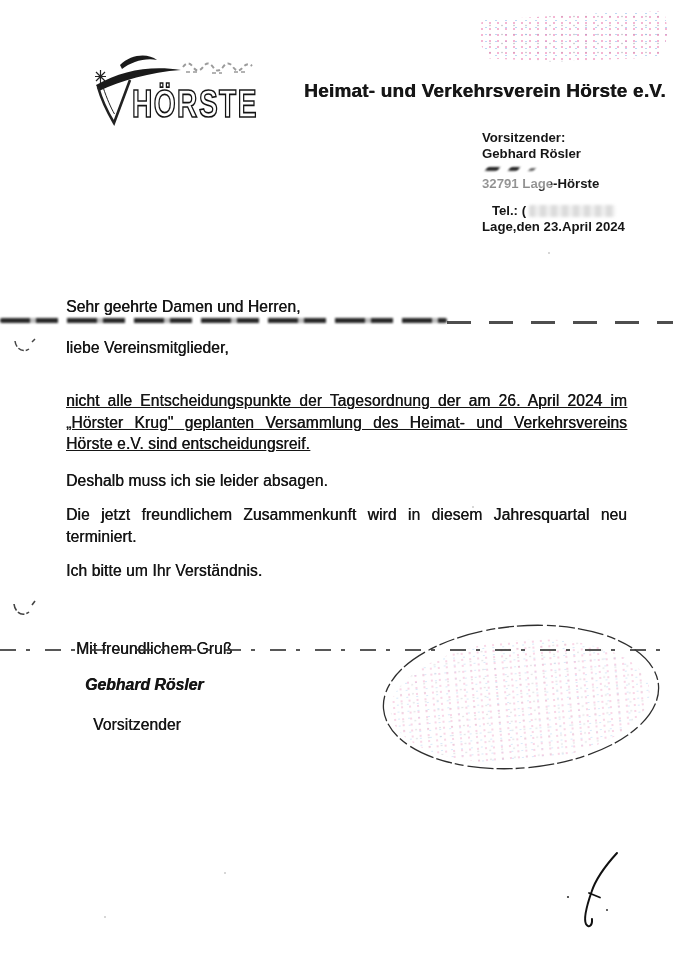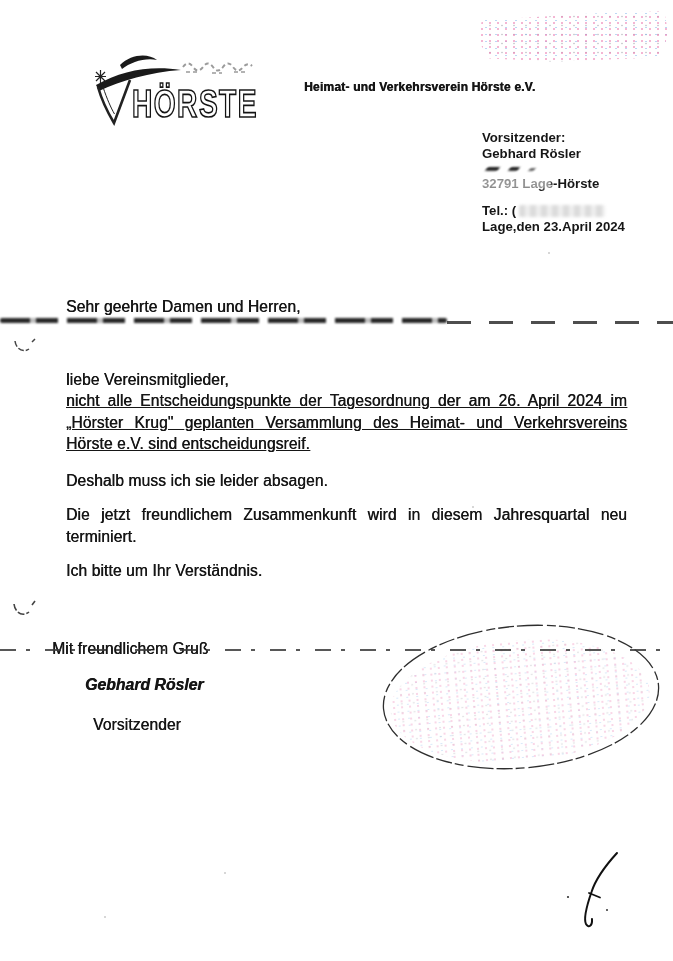--- a/index.html
+++ b/index.html
@@ -3,21 +3,21 @@
 <meta charset="utf-8">
 <style>
   html,body { margin:0; padding:0; background:#ffffff; }
   .page {
     position:relative; width:673px; height:961px; background:#fff; overflow:hidden;
     font-family:"Liberation Sans", sans-serif; color:#161616;
   }
   .abs { position:absolute; }
 
   
-  .org-title { left:304px; top:80px; font-size:12px; font-weight:bold;
+  .org-title { left:304px; top:80px; font-size:19px; font-weight:bold;
                letter-spacing:0.2px; text-shadow:0.5px 0 0 currentColor; white-space:nowrap; }
 
   
   .halftone {
     background-image:
       radial-gradient(rgba(233,108,168,.55) 1px, transparent 1.5px),
       radial-gradient(rgba(108,168,233,.5) 1px, transparent 1.5px),
       radial-gradient(rgba(140,140,150,.45) 1px, transparent 1.5px);
     background-size:8px 6px, 10px 7px, 12px 9px;
     background-position:0 0, 3px 2px, 6px 4px;
@@ -30,21 +30,21 @@
   .sender > div { position:relative; }
   .redact-marks { height:14px; display:flex; align-items:center; gap:10px; padding-left:4px; }
   .redact-marks span { display:block; width:13px; height:4px; background:#222;
     filter:blur(0.8px); transform:skewX(-30deg); border-radius:2px; }
   .redact-marks span:nth-child(2){ width:10px; }
   .redact-marks span:nth-child(3){ width:6px; height:3px; opacity:.7; }
   .city-line { filter:blur(0.2px); }
   .city-smear { position:absolute; left:-3px; top:2px; width:72px; height:11px;
     background:rgba(255,255,255,.55); filter:blur(1.2px); }
   .sender-gap { height:11px; }
-  .tel-line { display:flex; align-items:center; }
+  .tel-line { display:flex; align-items:center;justify-content:center; }
   .tel-blur { width:86px; height:12px; margin-left:3px; border-radius:2px;
     background:repeating-linear-gradient(90deg,#9a9a9a 0 6px, #cfcfcf 6px 11px);
     opacity:.35; filter:blur(1.6px); }
 
   
   .bodytext { left:66px; font-size:15.6px; line-height:21.5px; letter-spacing:0.1px;
     text-shadow:0.4px 0 0 currentColor; }
   .just { width:561px; text-align:justify; }
 
   
@@ -55,21 +55,21 @@
   .smudge-right { left:447px; top:321px; width:226px; height:2.5px;
     background:repeating-linear-gradient(90deg,#222 0 24px, transparent 24px 42px);
     filter:blur(0.5px); opacity:.8; }
 
   
   .fold-line { left:0; top:649px; width:673px; height:2px; z-index:5;
     background:repeating-linear-gradient(90deg,#3a3a3a 0 16px, transparent 16px 26px,
       #3a3a3a 26px 30px, transparent 30px 45px);
     filter:blur(0.3px); opacity:.85; }
 
-  .greeting { left:52px; top:638px; z-index:4; }
+  .greeting { left:76px; top:638px; z-index:4; }
   .signer-name { left:85px; top:676px; font-size:15.8px; font-weight:bold; font-style:italic;
     text-shadow:0.4px 0 0 currentColor; }
   .signer-role { left:93px; top:714px; }
 
   
   .oval-dots { left:390px; top:640px; width:260px; height:122px; border-radius:50%;
     transform:rotate(-5deg); opacity:.5; }
   .oval-svg { left:378px; top:616px; }
 
   .pen-mark { left:553px; top:843px; }
@@ -134,21 +134,21 @@
 
   <div class="abs bodytext" style="top:296px;">Sehr geehrte Damen und Herren,</div>
 
   <div class="abs smudge-left"></div>
   <div class="abs smudge-right"></div>
 
   <svg class="abs curl" style="left:13px; top:338px;" width="24" height="18" viewBox="0 0 24 18">
     <path d="M2 3 C 3 11, 10 15, 16 11 M19 4 l3 -3" fill="none" stroke="#444" stroke-width="1.5" stroke-dasharray="6 2"></path>
   </svg>
 
-  <div class="abs bodytext" style="top:337px;margin-top:32px;">liebe Vereinsmitglieder,</div>
+  <div class="abs bodytext" style="top:337px;">liebe Vereinsmitglieder,</div>
 
   <div class="abs bodytext just" style="top:390px;text-decoration:underline;">nicht alle Entscheidungspunkte der Tagesordnung der am 26. April 2024 im „Hörster Krug" geplanten Versammlung des Heimat- und Verkehrsvereins Hörste e.V. sind entscheidungsreif.</div>
 
   <div class="abs bodytext" style="top:470px;">Deshalb muss ich sie leider absagen.</div>
 
   <div class="abs bodytext just" style="top:504px;">Die jetzt freundlichem Zusammenkunft wird in diesem Jahresquartal neu terminiert.</div>
 
   <div class="abs bodytext" style="top:560px;">Ich bitte um Ihr Verständnis.</div>
 
   <svg class="abs curl" style="left:11px; top:600px;" width="26" height="20" viewBox="0 0 26 20">

